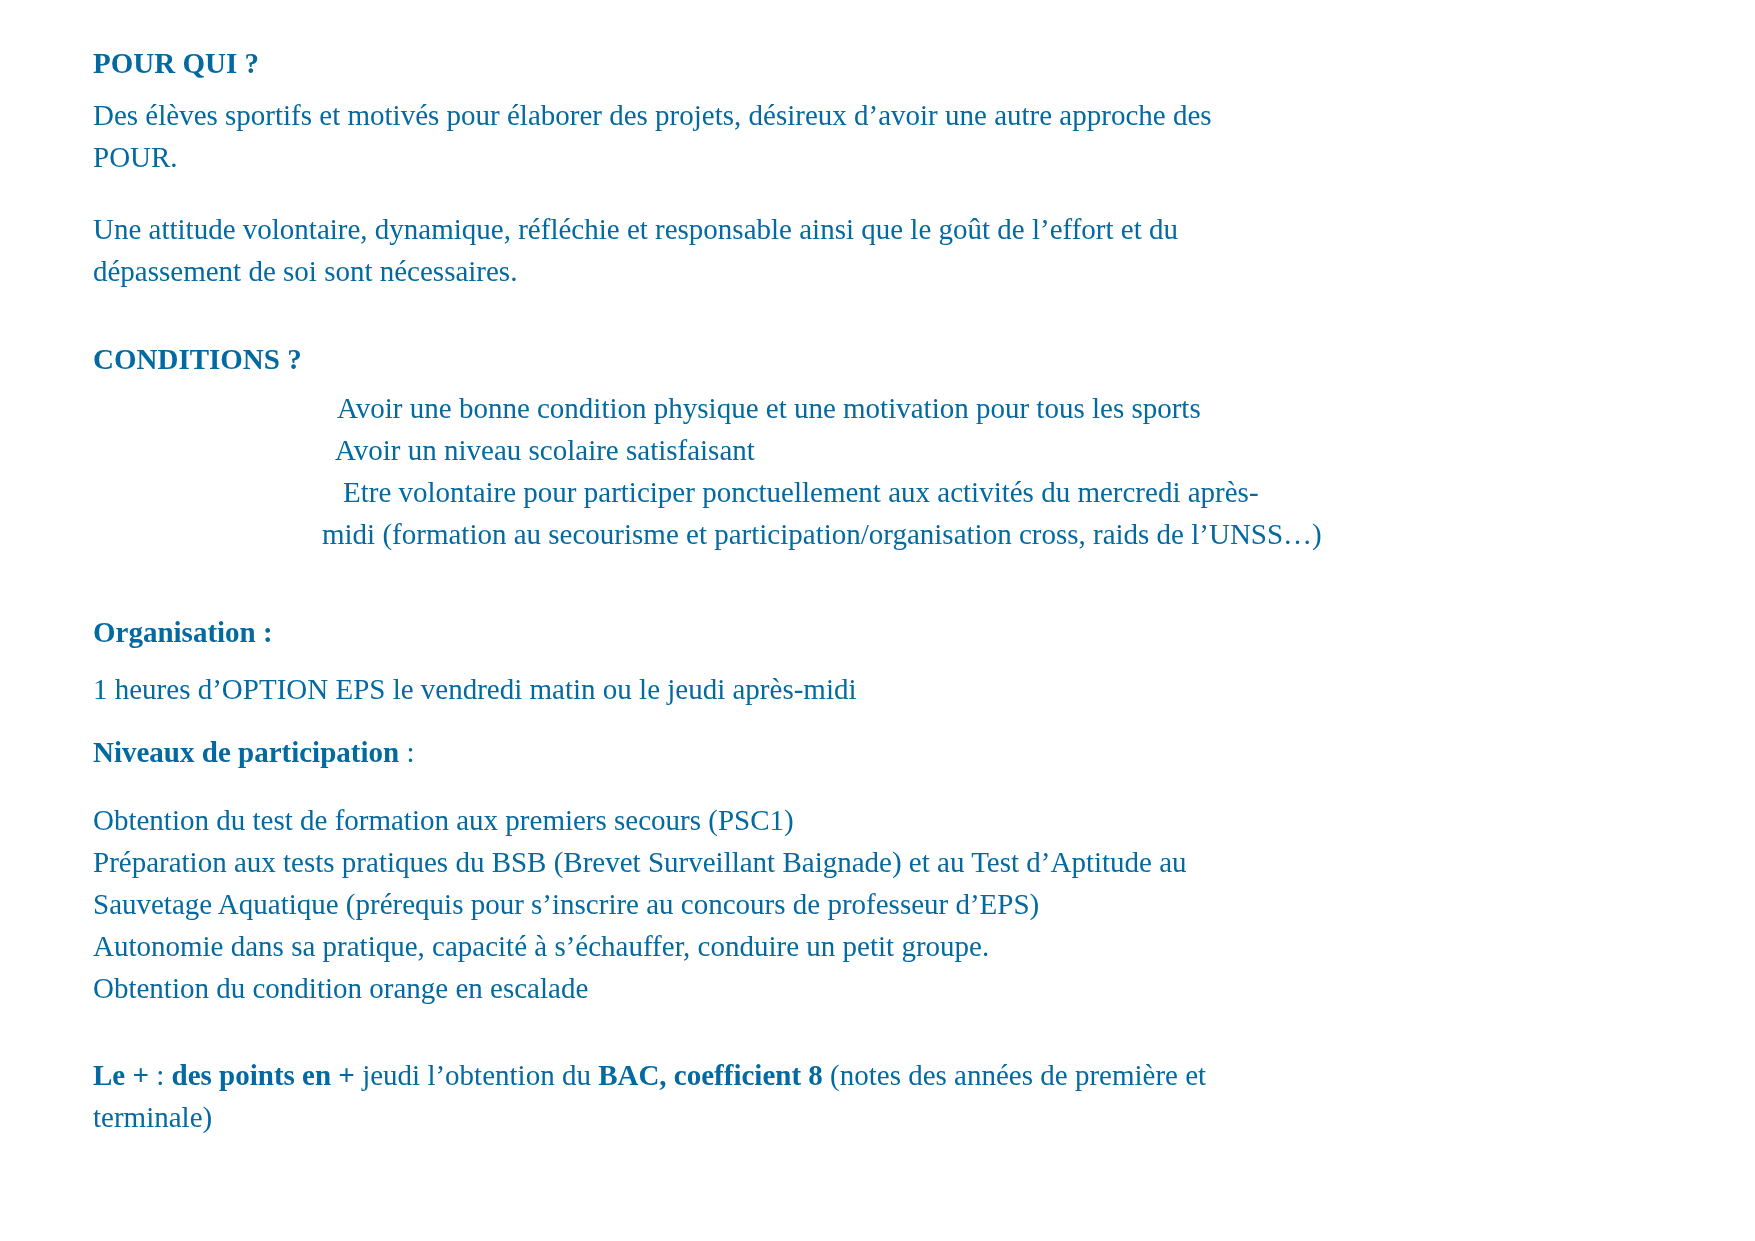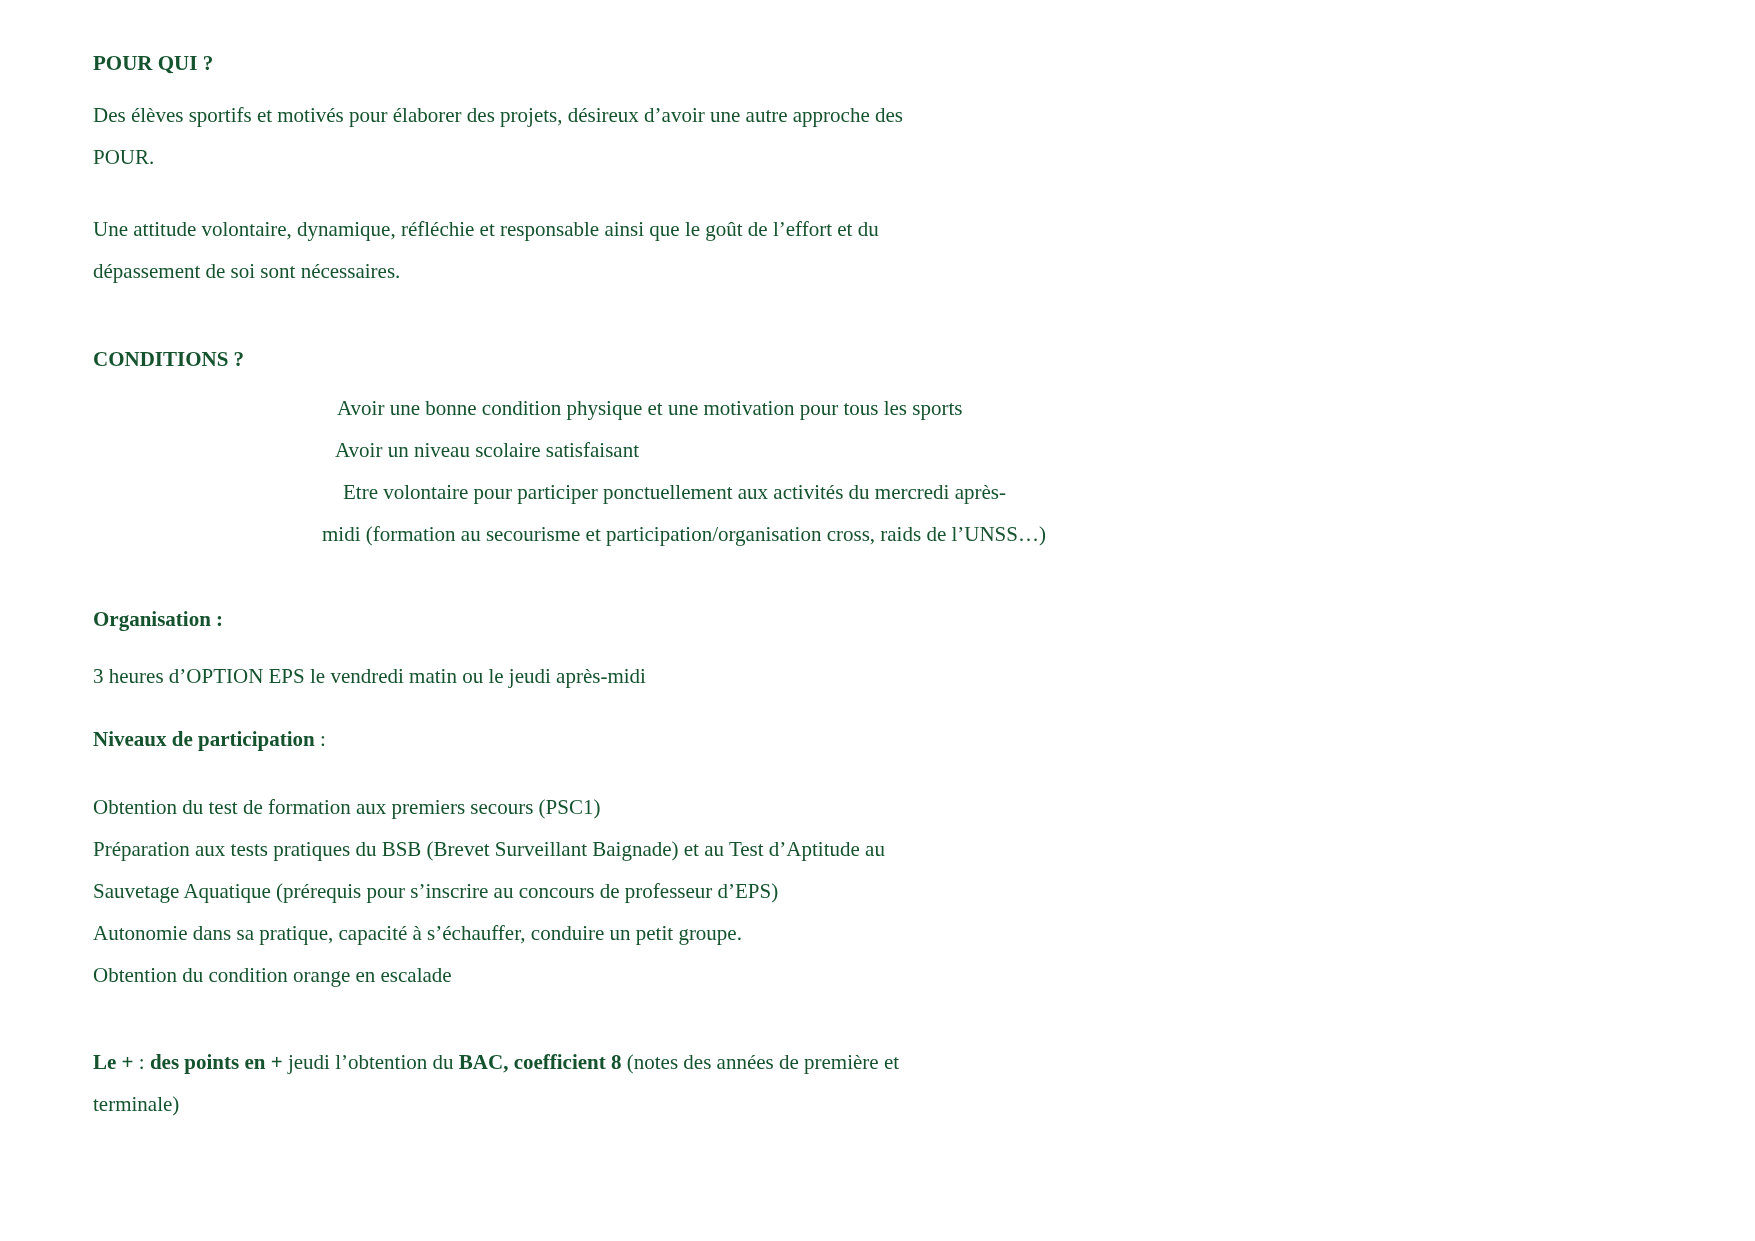--- a/index.html
+++ b/index.html
@@ -5,35 +5,35 @@
   html, body {
     margin: 0;
     padding: 0;
     background: #ffffff;
   }
   .page {
     position: relative;
     width: 1755px;
     height: 1241px;
     background: #ffffff;
-    color: #14532d;
+    color: #0369a1;
     font-family: "Liberation Serif", "DejaVu Serif", serif;
-    font-size: 21px;
+    font-size: 29px;
     line-height: 42px;
     box-sizing: border-box;
     padding: 42px 95px 0 93px;
     overflow: hidden;
   }
   .page * { margin: 0; }
   .h-bold { font-weight: 700; }
   .mt-para1      { margin-top: 10px; }
   .mt-para2      { margin-top: 30px; }
   .mt-conditions { margin-top: 46px; }
   .mt-condlist   { margin-top: 7px; }
-  .mt-organisation { margin-top: 43px; }
+  .mt-organisation { margin-top: 56px; }
   .mt-3heures    { margin-top: 15px; }
   .mt-niveaux    { margin-top: 21px; }
   .mt-obtention  { margin-top: 26px; }
   .mt-leplus     { margin-top: 45px; }
   .cond-line-0 { padding-left: 244px; }
   .cond-line-1 { padding-left: 242px; }
   .cond-line-2 { padding-left: 250px; }
   .cond-line-3 { padding-left: 229px; }
   .bold-run { font-weight: 700; }
 </style>
@@ -58,21 +58,21 @@
 
   <div class="mt-condlist">
     <div class="cond-line-0">Avoir une bonne condition physique et une motivation pour tous les sports</div>
     <div class="cond-line-1">Avoir un niveau scolaire satisfaisant</div>
     <div class="cond-line-2">Etre volontaire pour participer ponctuellement aux activités du mercredi après-</div>
     <div class="cond-line-3">midi (formation au secourisme et participation/organisation cross, raids de l’UNSS…)</div>
   </div>
 
   <div class="h-bold mt-organisation">Organisation :</div>
 
-  <div class="mt-3heures">3 heures d’OPTION EPS le vendredi matin ou le jeudi après-midi</div>
+  <div class="mt-3heures">1 heures d’OPTION EPS le vendredi matin ou le jeudi après-midi</div>
 
   <div class="mt-niveaux"><span class="bold-run">Niveaux de participation</span><span> :</span></div>
 
   <div class="mt-obtention">
     <div>Obtention du test de formation aux premiers secours (PSC1)</div>
     <div>Préparation aux tests pratiques du BSB (Brevet Surveillant Baignade) et au Test d’Aptitude au</div>
     <div>Sauvetage Aquatique (prérequis pour s’inscrire au concours de professeur d’EPS)</div>
     <div>Autonomie dans sa pratique, capacité à s’échauffer, conduire un petit groupe.</div>
     <div>Obtention du condition orange en escalade</div>
   </div>

